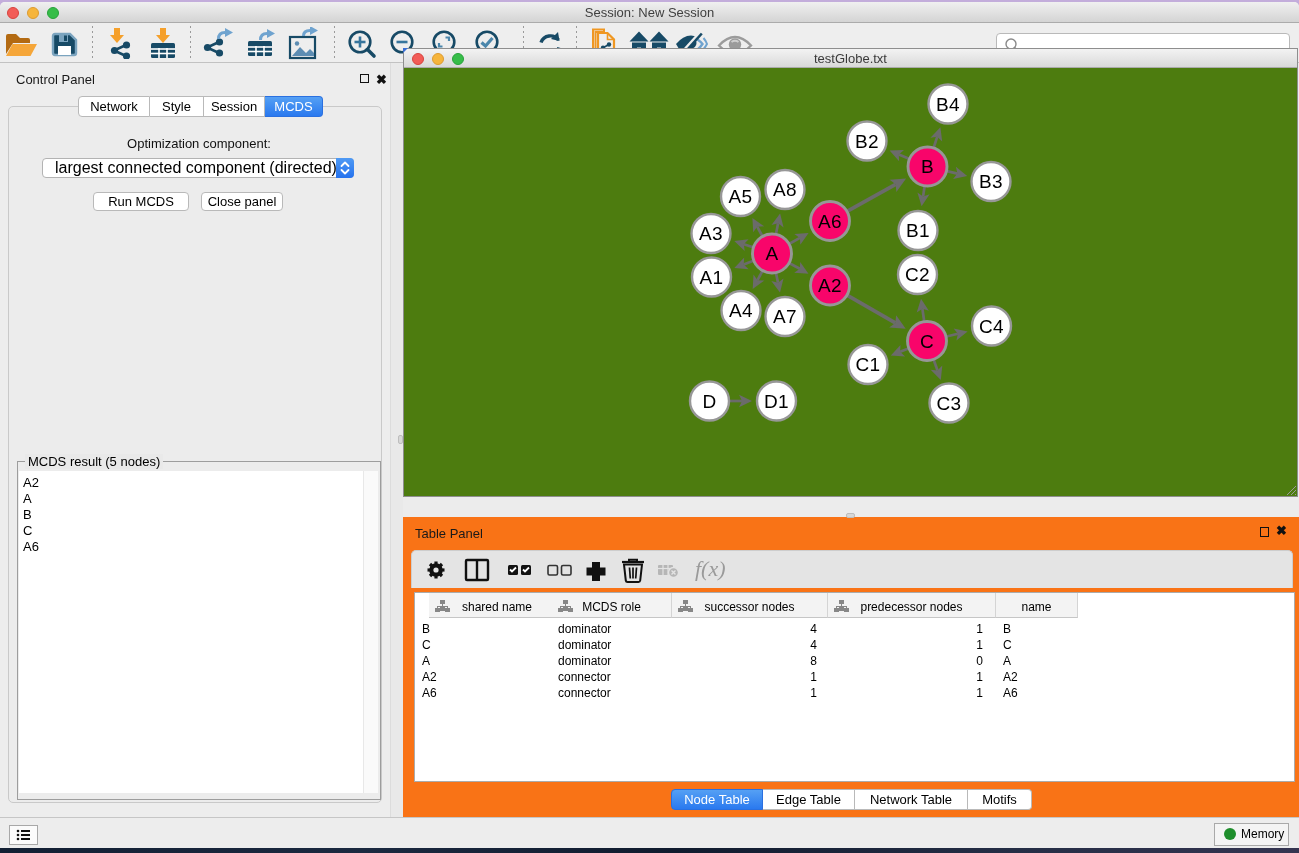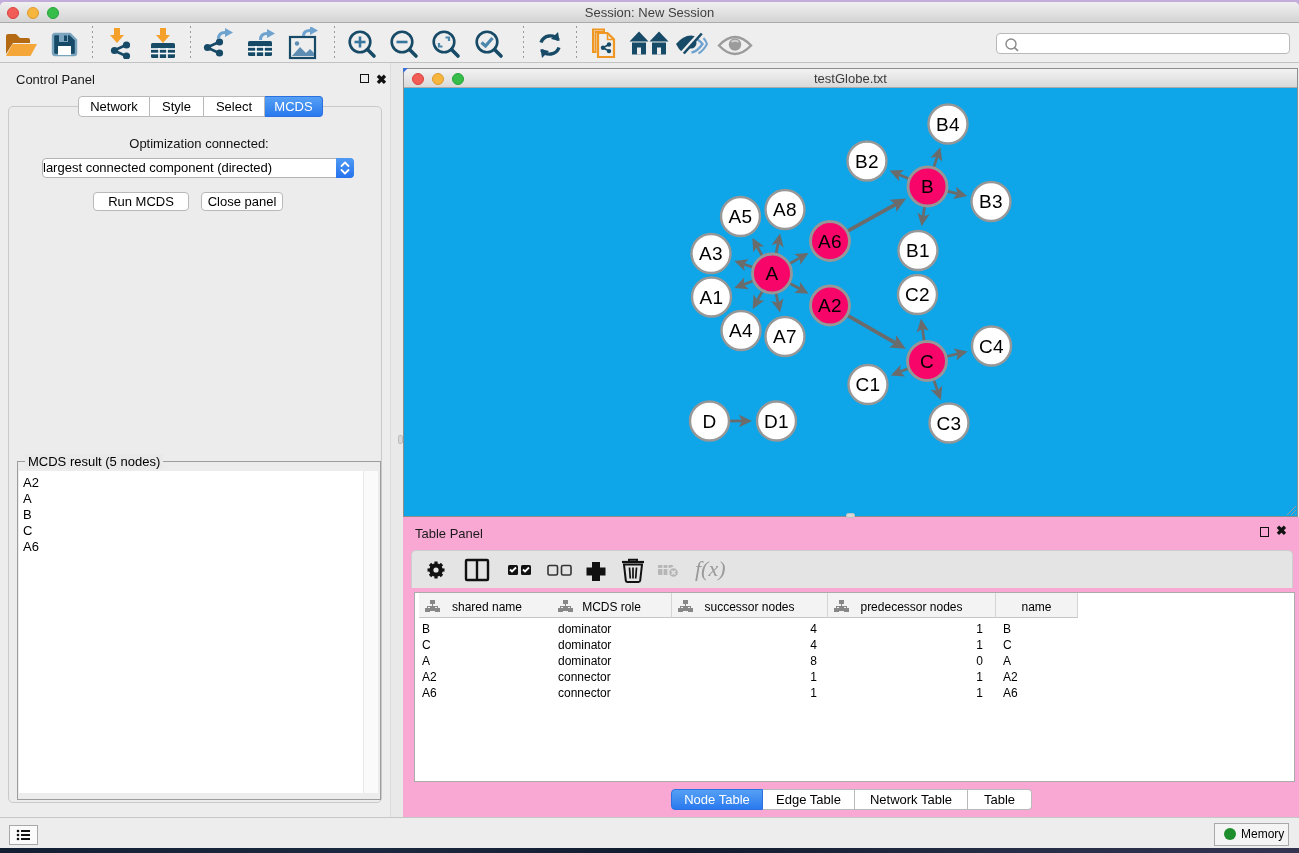--- a/index.html
+++ b/index.html
@@ -23,40 +23,40 @@
   #cp-inner { position:absolute; left:8px; top:43px; width:374px; height:697px; background:#ececec;
     border:1px solid #c9c9c9; border-radius:5px; }
   .tabs { position:absolute; display:flex; }
   .tab { font-size:13px; text-align:center; background:#fff; border:1px solid #b9b9b9; border-left:none;
     color:#000; line-height:19px; height:21px; }
   .tab.first { border-left:1px solid #b9b9b9; border-radius:4px 0 0 4px; }
   .tab.last { border-radius:0 4px 4px 0; }
   .tab.sel { background:linear-gradient(#55a0f4,#2a79ef); color:#fff; border-color:#2a70e0; }
   #optlabel { position:absolute; left:8px; width:382px; top:73px; text-align:center; font-size:13px; color:#111; }
   #dropdown { position:absolute; left:42px; top:95px; width:312px; height:20px; background:#fff;
-    border:1px solid #b3b3b3; border-radius:4px; font-size:13px; line-height:18px; color:#000; }
+    border:1px solid #b3b3b3; border-radius:4px; font-size:16px; line-height:18px; color:#000; padding-left:12px; }
   #dd-cap { position:absolute; right:-1px; top:-1px; width:18px; height:20px; border-radius:0 4px 4px 0;
     background:linear-gradient(#4f9af4,#2572ee); }
   .btn { position:absolute; height:19px; background:#fff; border:1px solid #b9b9b9; border-radius:4px;
     font-size:13px; text-align:center; line-height:17px; color:#000; }
   
   #fieldset { position:absolute; left:17px; top:398px; width:364px; height:339px; border:1px solid #9d9d9d; }
   #fs-legend { position:absolute; left:7px; top:-8px; background:#e9e9e9; padding:0 3px; font-size:13px; color:#000; }
   #fs-list { position:absolute; left:1px; top:9px; width:345px; height:322px; background:#fff; font-size:13px; padding-top:4px; }
   #fs-list div { padding-left:4px; height:16px; line-height:16px; }
   #fs-scroll { position:absolute; right:2px; top:9px; width:15px; height:322px; background:#fafafa; border-left:1px solid #e8e8e8; }
   
   #vsplit { position:absolute; left:390px; top:63px; width:13px; height:754px; background:#e9e9e9; border-left:1px solid #dcdcdc; }
   
-  #netwin { position:absolute; left:403px; top:68px; width:895px; height:449px; background:#0ea5e9; border:1px solid #8e8e8e; }
+  #netwin { position:absolute; left:403px; top:48px; width:895px; height:449px; background:#4d7c0f; border:1px solid #8e8e8e; }
   #nettitle { position:absolute; left:0; top:0; width:893px; height:19px;
     background:linear-gradient(#f3f3f3,#d9d9d9); border-bottom:1px solid #ababab; }
   #nettitle .t { position:absolute; left:0; right:0; top:2px; text-align:center; font-size:13px; color:#3a3a3a; }
   
-  #tpanel { position:absolute; left:403px; top:517px; width:896px; height:303px; background:#f9a8d4; }
+  #tpanel { position:absolute; left:403px; top:517px; width:896px; height:303px; background:#f97316; }
   #tpanel .hdr { position:absolute; left:12px; top:9px; font-size:13px; color:#1a1a1a; }
   #ttoolbar { position:absolute; left:8px; top:33px; width:882px; height:38px; background:#e4e4e4;
     border:1px solid #cdcdcd; border-radius:5px 5px 0 0; border-bottom:none; }
   #ttable { position:absolute; left:11px; top:75px; width:881px; height:190px; background:#fff; border:1px solid #ababab; }
   .th { position:absolute; top:0; height:25px; background:#f3f3f3; border-right:1px solid #d4d4d4;
     border-bottom:1px solid #c6c6c6; font-size:12px; text-align:center; line-height:28px; color:#000; }
   .td { position:absolute; font-size:12px; height:16px; line-height:16px; color:#000; }
   .thico { position:absolute; left:6px; top:7px; width:15px; height:12px;
     background:
       linear-gradient(#878787,#878787) 5px 0/5px 4px,
@@ -225,24 +225,24 @@
 </div>
 
 <div id="cpanel">
   <div class="hdr">Control Panel</div>
   <div style="position:absolute; left:360px; top:11px; width:9px; height:9px; border:1.5px solid #111;"></div>
   <div style="position:absolute; left:376px; top:9px; font-size:13px; font-weight:bold; color:#111;">✖</div>
   <div id="cp-inner"></div>
   <div class="tabs" style="left:78px; top:33px;">
     <div class="tab first" style="width:72px;">Network</div>
     <div class="tab" style="width:54px;">Style</div>
-    <div class="tab" style="width:61px;">Select</div>
+    <div class="tab" style="width:61px;">Session</div>
     <div class="tab sel last" style="width:58px;">MCDS</div>
   </div>
-  <div id="optlabel">Optimization connected:</div>
+  <div id="optlabel">Optimization component:</div>
   <div id="dropdown">largest connected component (directed)
     <div id="dd-cap"><svg width="18" height="20" viewBox="0 0 18 20">
       <path d="M5.5 8 L9 4.5 L12.5 8" fill="none" stroke="#fff" stroke-width="1.8" stroke-linecap="round" stroke-linejoin="round"></path>
       <path d="M5.5 12 L9 15.5 L12.5 12" fill="none" stroke="#fff" stroke-width="1.8" stroke-linecap="round" stroke-linejoin="round"></path>
     </svg></div>
   </div>
   <div class="btn" style="left:93px; top:129px; width:96px;">Run MCDS</div>
   <div class="btn" style="left:201px; top:129px; width:82px;">Close panel</div>
   <div id="fieldset">
     <div id="fs-legend">MCDS result (5 nodes)</div>
@@ -406,21 +406,21 @@
             <line x1="251" y1="14" x2="251" y2="24"></line>
             <line x1="256" y1="14" x2="256" y2="24"></line>
           </g>
 <circle cx="261.5" cy="21.5" r="5" fill="#777" stroke="#e4e4e4" stroke-width="1.4"></circle>
 <path d="M259.5 19.5 L263.5 23.5 M263.5 19.5 L259.5 23.5" stroke="#e4e4e4" stroke-width="1.4"></path>
 </g>
 <text x="283" y="25" font-size="22" font-style="italic" font-family="Liberation Serif, serif" fill="#9a9a9a">f(x)</text>
 </svg>
   </div>
   <div id="ttable">
-    <div class="th" style="left:4px; width:137px;"><span class="thico"></span>shared name</div>
+    <div class="th" style="left:14px; width:137px;"><span class="thico"></span>shared name</div>
     <div class="th" style="left:137px; width:120px;"><span class="thico"></span>MCDS role</div>
     <div class="th" style="left:257px; width:156px;"><span class="thico"></span>successor nodes</div>
     <div class="th" style="left:413px; width:168px;"><span class="thico"></span>predecessor nodes</div>
     <div class="th" style="left:581px; width:82px;">name</div>
     <div class="td" style="left:7px;   top:28px; width:120px;">B</div>
     <div class="td" style="left:143px; top:28px; width:120px;">dominator</div>
     <div class="td" style="left:300px; top:28px; width:102px; text-align:right;">4</div>
     <div class="td" style="left:460px; top:28px; width:108px; text-align:right;">1</div>
     <div class="td" style="left:588px; top:28px; width:70px;">B</div>
     <div class="td" style="left:7px;   top:44px; width:120px;">C</div>
@@ -441,21 +441,21 @@
     <div class="td" style="left:7px;   top:92px; width:120px;">A6</div>
     <div class="td" style="left:143px; top:92px; width:120px;">connector</div>
     <div class="td" style="left:300px; top:92px; width:102px; text-align:right;">1</div>
     <div class="td" style="left:460px; top:92px; width:108px; text-align:right;">1</div>
     <div class="td" style="left:588px; top:92px; width:70px;">A6</div>
   </div>
   <div class="tabs" style="left:268px; top:272px;">
     <div class="tab first sel" style="width:92px;">Node Table</div>
     <div class="tab" style="width:92px;">Edge Table</div>
     <div class="tab" style="width:113px;">Network Table</div>
-    <div class="tab last" style="width:64px;">Table</div>
+    <div class="tab last" style="width:64px;">Motifs</div>
   </div>
 </div>
 
 <div id="vsplit-handle" style="position:absolute; left:398px; top:435px; width:5px; height:9px; background:#d7d7d7; border:1px solid #bdbdbd; border-radius:2px;"></div>
 <div id="hsplit-handle" style="position:absolute; left:846px; top:513px; width:9px; height:5px; background:#d7d7d7; border:1px solid #bdbdbd; border-radius:2px;"></div>
 <div id="statusbar">
   <div style="position:absolute; left:9px; top:7px; width:29px; height:20px; background:#fbfbfb; border:1px solid #a8a8a8;">
     <svg width="27" height="18" viewBox="0 0 27 18">
       <circle cx="8" cy="5" r="1.3" fill="#111"></circle>
         <circle cx="8" cy="9" r="1.3" fill="#111"></circle>

